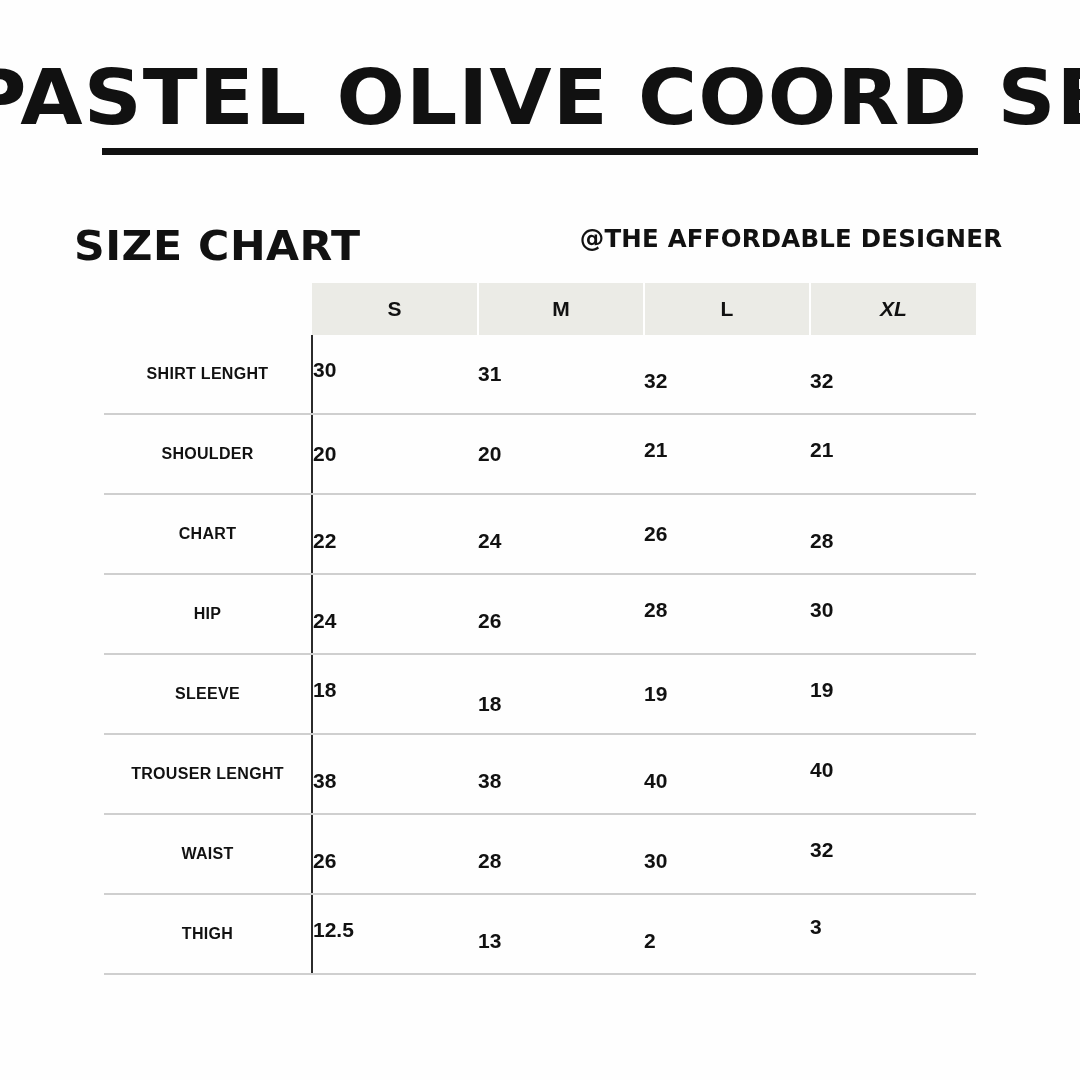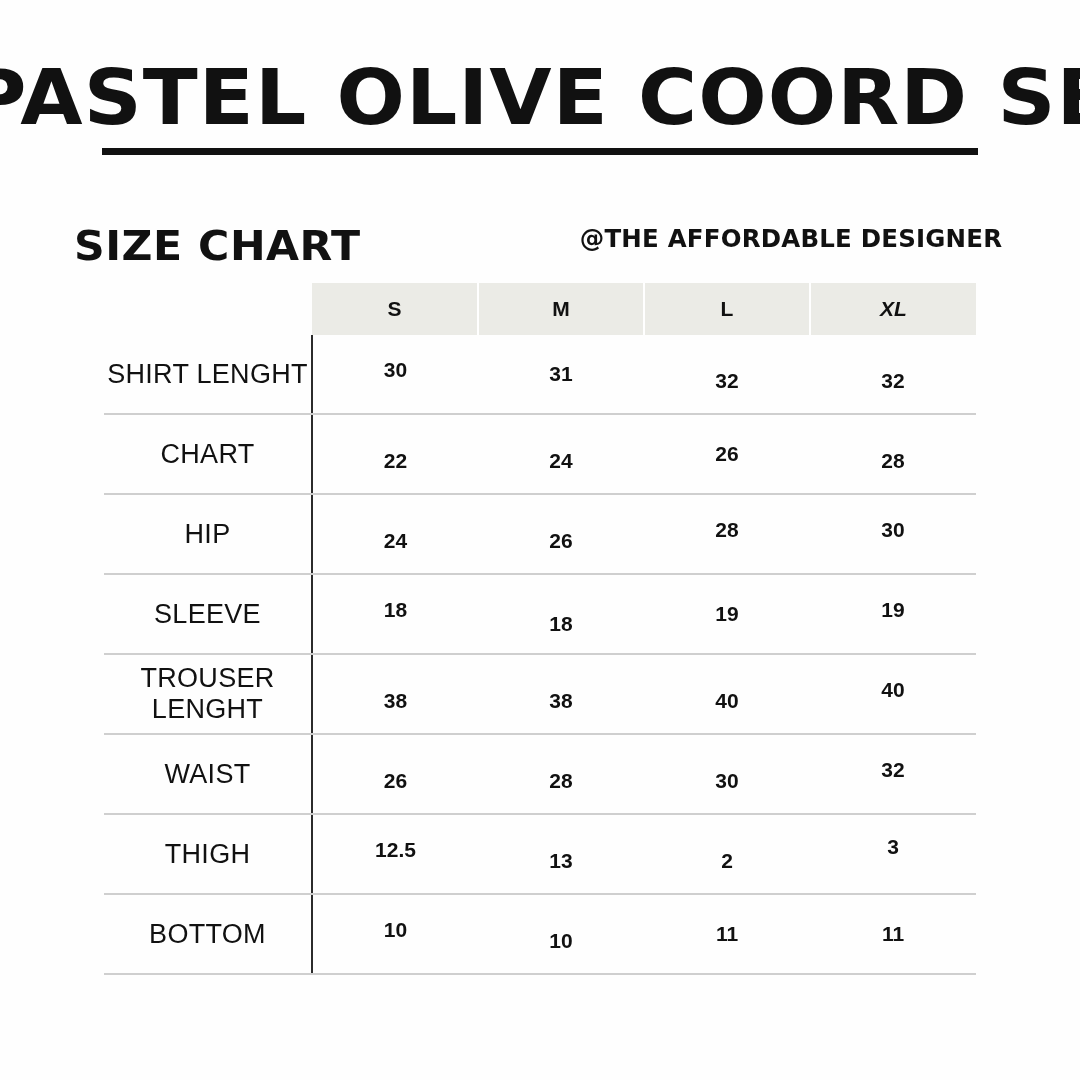--- a/index.html
+++ b/index.html
@@ -110,30 +110,30 @@
     color: #111111;
     border-right: 2px solid #ffffff;
   }
   .hdr-cell.last { border-right: none; font-style: italic; }
 
   
   .row-label {
     text-align: center;
     vertical-align: middle;
     font-family: "Liberation Sans", sans-serif;
-    font-weight: 400;
-    font-size: 27px;
+    font-weight: 700;
+    font-size: 16px;
     letter-spacing: 0.3px;
     color: #111111;
     border-right: 2px solid #2b2b2b;
     padding-right: 14px;
     line-height: 1.14;
   }
   .row-value {
-    text-align: center;
+    text-align: left;
     vertical-align: middle;
     font-family: "Liberation Sans", sans-serif;
     font-weight: 700;
     font-size: 21px;
     color: #111111;
   }
   .size-table tbody tr td {
     height: 78px;
     border-bottom: 2px solid #cfcfcf;
   }
@@ -184,20 +184,27 @@
       <tbody>
 
         <tr>
           <td class="row-label">SHIRT LENGHT</td>
           <td class="row-value"><span class="v-up2">30</span></td>
           <td class="row-value"><span>31</span></td>
           <td class="row-value"><span class="v-dn">32</span></td>
           <td class="row-value"><span class="v-dn">32</span></td>
         </tr>
 
+        <tr>
+          <td class="row-label">SHOULDER</td>
+          <td class="row-value"><span>20</span></td>
+          <td class="row-value"><span>20</span></td>
+          <td class="row-value"><span class="v-up2">21</span></td>
+          <td class="row-value"><span class="v-up2">21</span></td>
+        </tr>
 
         <tr>
           <td class="row-label">CHART</td>
           <td class="row-value"><span class="v-dn">22</span></td>
           <td class="row-value"><span class="v-dn">24</span></td>
           <td class="row-value"><span>26</span></td>
           <td class="row-value"><span class="v-dn">28</span></td>
         </tr>
 
         <tr>
@@ -233,25 +240,18 @@
         </tr>
 
         <tr>
           <td class="row-label">THIGH</td>
           <td class="row-value"><span class="v-up2">12.5</span></td>
           <td class="row-value"><span class="v-dn">13</span></td>
           <td class="row-value"><span class="v-dn">2</span></td>
           <td class="row-value"><span class="v-up">3</span></td>
         </tr>
 
-        <tr>
-          <td class="row-label">BOTTOM</td>
-          <td class="row-value"><span class="v-up2">10</span></td>
-          <td class="row-value"><span class="v-dn">10</span></td>
-          <td class="row-value"><span>11</span></td>
-          <td class="row-value"><span>11</span></td>
-        </tr>
 
       </tbody>
     </table>
   </div>
 
 </div>
 
 </body></html>

